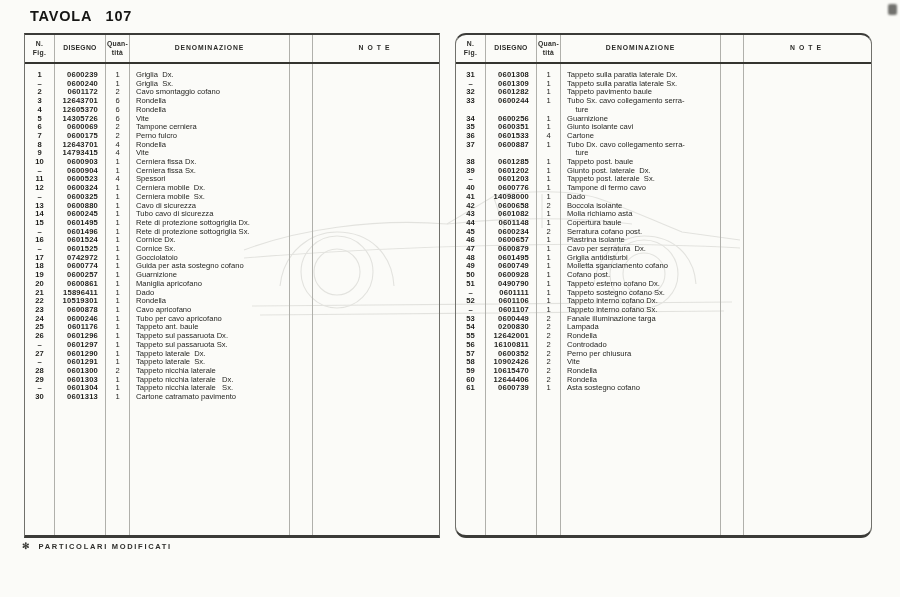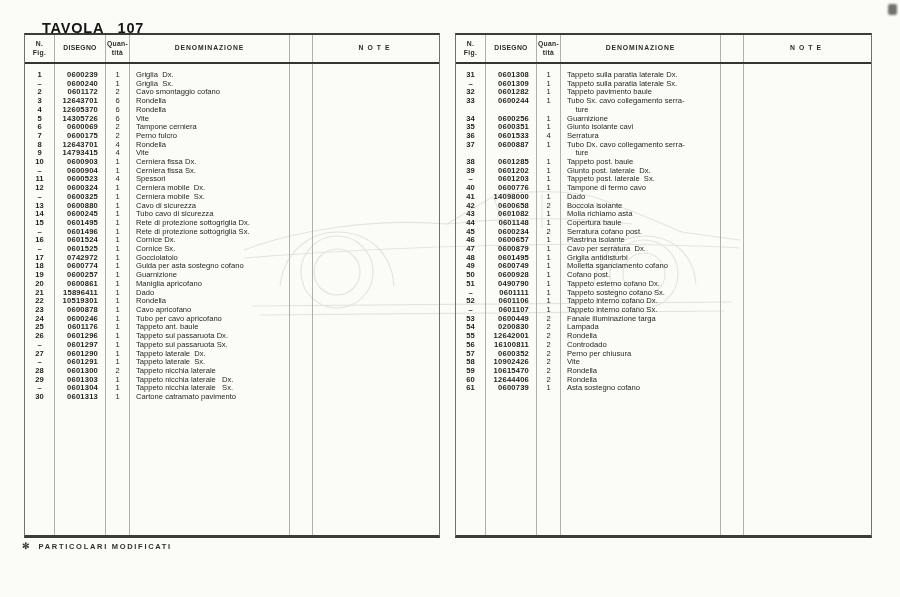--- a/index.html
+++ b/index.html
@@ -4,38 +4,38 @@
 <style>
   html,body{margin:0;padding:0;}
   body{
     width:900px;height:597px;position:relative;overflow:hidden;
     background:#fbfbf8;
     font-family:"Liberation Sans", sans-serif;
     -webkit-font-smoothing:antialiased;
   }
   .page{position:absolute;inset:0;}
   .title{
-    position:absolute;left:30px;top:8px;margin:12px;
+    position:absolute;left:30px;top:8px;margin:0;
     font-size:14.5px;font-weight:700;letter-spacing:.8px;word-spacing:9px;
     color:#161614;
   }
   .watermark{position:absolute;left:242px;top:188px;z-index:1;opacity:.55;pointer-events:none;}
   .artifact{
     position:absolute;left:888px;top:4px;width:9px;height:11px;
     background:#5a5a56;border-radius:2px;filter:blur(1px);opacity:.85;z-index:3;
   }
   .ptable{
     position:absolute;top:33px;height:500px;z-index:2;
     display:flex;flex-direction:column;
     border:1px solid #71716c;
     border-top:2px solid #3b3b38;
     border-bottom:3px solid #3b3b38;
   }
   .ptable.left{left:24px;width:414px;}
-  .ptable.right{left:455px;width:415px;}
+  .ptable.right{left:455px;width:415px;border-radius:11px;}
   .grid{display:grid;grid-template-columns:30px 51px 24px 160px 23px 1fr;}
   .cell{border-right:1px solid #b0b0ab;min-width:0;}
   .cell:last-child{border-right:none;}
   .thead{height:27px;flex:0 0 auto;border-bottom:2px solid #34342f;}
   .thead .cell{
     display:flex;align-items:center;justify-content:center;
     font-size:6.8px;font-weight:700;color:#2b2b28;
     text-align:center;white-space:pre-line;line-height:1.2;letter-spacing:.3px;
   }
   .thead .hd-den{letter-spacing:.9px;}
@@ -526,21 +526,21 @@
           <div class="cell c-qty">1</div>
           <div class="cell c-den">Giunto isolante cavi</div>
           <div class="cell c-sp"></div>
           <div class="cell c-note"></div>
         </div>
 
         <div class="trow grid">
           <div class="cell c-fig">36</div>
           <div class="cell c-dis">0601533</div>
           <div class="cell c-qty">4</div>
-          <div class="cell c-den">Serratura</div>
+          <div class="cell c-den">Cartone</div>
           <div class="cell c-sp"></div>
           <div class="cell c-note"></div>
         </div>
 
         <div class="trow grid">
           <div class="cell c-fig">37</div>
           <div class="cell c-dis">0600887</div>
           <div class="cell c-qty">1</div>
           <div class="cell c-den">Tubo Dx. cavo collegamento serra-
     ture</div>

